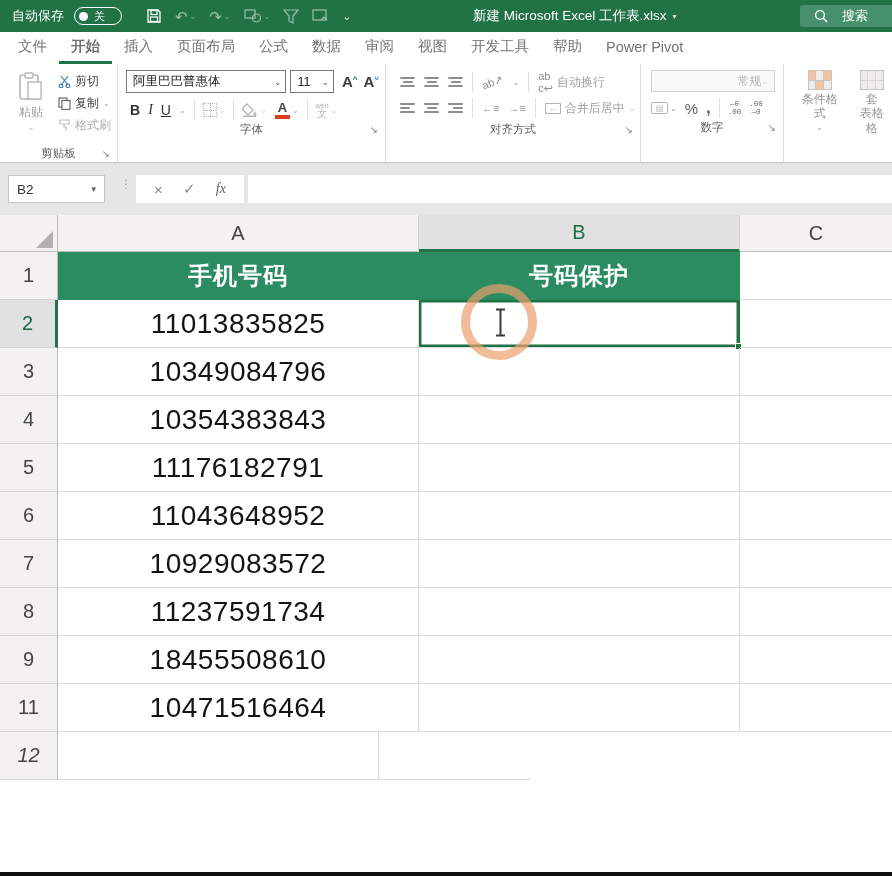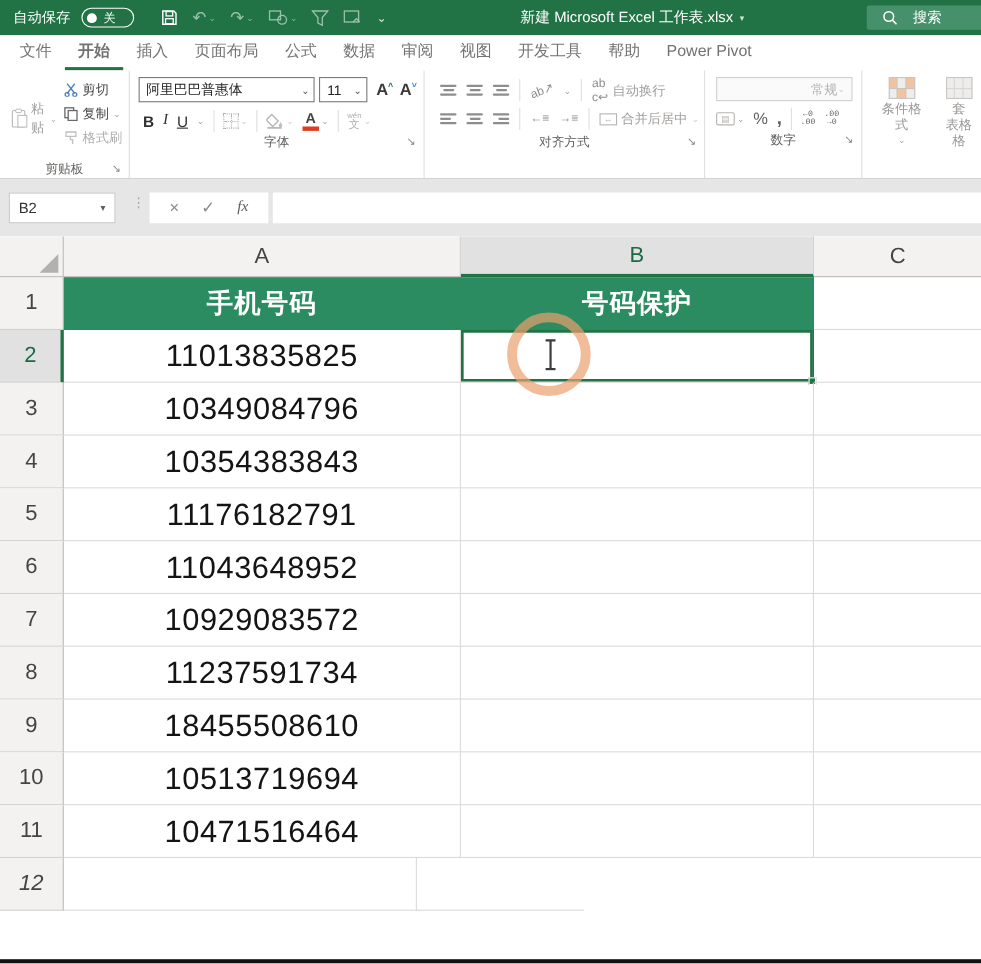--- a/index.html
+++ b/index.html
@@ -12,39 +12,39 @@
   .autosave-label { font-size:13px; }
   .toggle { width:48px; height:18px; border:1.5px solid #fff; border-radius:10px; display:flex; align-items:center; padding:0 4px; gap:6px; cursor:pointer; }
   .toggle-dot { width:9px; height:9px; background:#fff; border-radius:50%; }
   .toggle-state { font-size:11px; }
   .qat { display:flex; align-items:center; gap:13px; margin-left:14px; }
   .qat-btn { display:flex; align-items:center; gap:2px; }
   .dim { opacity:.55; }
   .glyph { font-size:15px; line-height:1; }
   .mini-chev { font-size:8px; opacity:.8; }
   #tb-title { position:absolute; left:473px; top:0; height:32px; display:flex; align-items:center; gap:6px; font-size:13.5px; }
-  #search-box { position:absolute; right:0; top:5px; width:104px; height:22px; background:#46916c; border-radius:2px 0 0 2px; display:flex; align-items:center; gap:14px; padding-left:14px; font-size:13px; cursor:text; }
+  #search-box { position:absolute; right:0; top:5px; width:92px; height:22px; background:#46916c; border-radius:2px 0 0 2px; display:flex; align-items:center; gap:14px; padding-left:14px; font-size:13px; cursor:text; }
 
   
   #tabs { position:absolute; top:32px; left:0; width:892px; height:32px; background:#fff; display:flex; align-items:stretch; padding-left:6px; }
   .tab { padding:0 12px; display:flex; align-items:center; font-size:14.5px; color:#737373; cursor:pointer; border-bottom:3px solid transparent; margin-top:0; }
   .tab.active { font-weight:bold; border-bottom:3px solid #217346; }
 
   
   #ribbon { position:absolute; top:64px; left:0; width:892px; height:99px; background:#fff; border-bottom:1px solid #c8c6c4; display:flex; }
   .group { position:relative; display:flex; flex-direction:column; border-right:1px solid #e1dfdd; padding:4px 4px 0 4px; }
   .group-label-row { position:relative; height:18px; display:flex; align-items:center; justify-content:center; }
   .group-label { font-size:11.5px; color:#605e5c; }
   .launcher { position:absolute; right:3px; bottom:3px; font-size:10px; color:#8a8886; cursor:pointer; line-height:1; }
   .icon-line { height:2px; background:#8f8d8b; border-radius:1px; }
 
   
   #grp-clipboard { width:118px; }
   .clip-content { flex:1; display:flex; gap:6px; padding-left:6px; }
-  .paste-big { width:42px; display:flex; align-items:center; justify-content:flex-start; gap:2px; padding-top:4px; cursor:pointer; }
+  .paste-big { width:42px; display:flex; flex-direction:column; align-items:center; justify-content:flex-start; gap:2px; padding-top:4px; cursor:pointer; }
   .paste-big .lbl { font-size:12px; color:#a19f9d; }
   .clip-col { display:flex; flex-direction:column; gap:5px; padding-top:5px; }
   .small-btn { display:flex; align-items:center; gap:4px; font-size:12px; color:#444; cursor:pointer; white-space:nowrap; }
 
   
   #grp-font { width:268px; }
   .font-row1 { display:flex; align-items:center; gap:4px; padding:2px 2px 4px 4px; }
   .combo { border:1px solid #7a7a7a; background:#fff; height:23px; display:flex; align-items:center; justify-content:space-between; padding:0 4px 0 6px; font-size:12.5px; color:#222; cursor:pointer; }
   .combo .chev { font-size:9px; color:#555; margin-left:4px; }
   .fontsize-grow { display:flex; align-items:flex-start; gap:6px; padding-left:4px; }
@@ -490,26 +490,20 @@
         <div class="cell w-b"></div>
         <div class="cell w-c"></div>
       </div>
       <div class="grow" style="height: 48px;">
         <div class="rh w-rh">9</div>
         <div class="cell phone w-a">18455508610</div>
         <div class="cell w-b"></div>
         <div class="cell w-c"></div>
       </div>
       <div class="grow" style="height: 48px;">
-        <div class="rh w-rh">10</div>
-        <div class="cell phone w-a">10513719694</div>
-        <div class="cell w-b"></div>
-        <div class="cell w-c"></div>
-      </div>
-      <div class="grow" style="height: 48px;">
         <div class="rh w-rh">11</div>
         <div class="cell phone w-a">10471516464</div>
         <div class="cell w-b"></div>
         <div class="cell w-c"></div>
       </div>
       <div class="grow" style="height: 48px; font-style: italic;">
         <div class="rh w-rh">12</div>
         <div class="cell w-b"></div>
         <div class="cell w-c"></div>
       </div>

